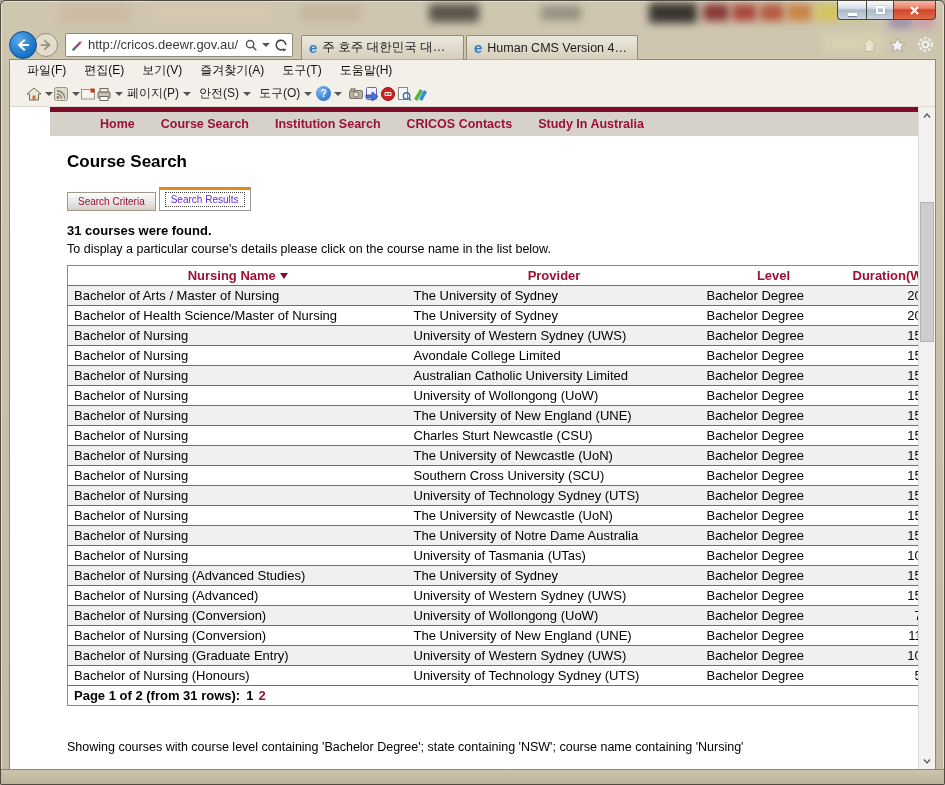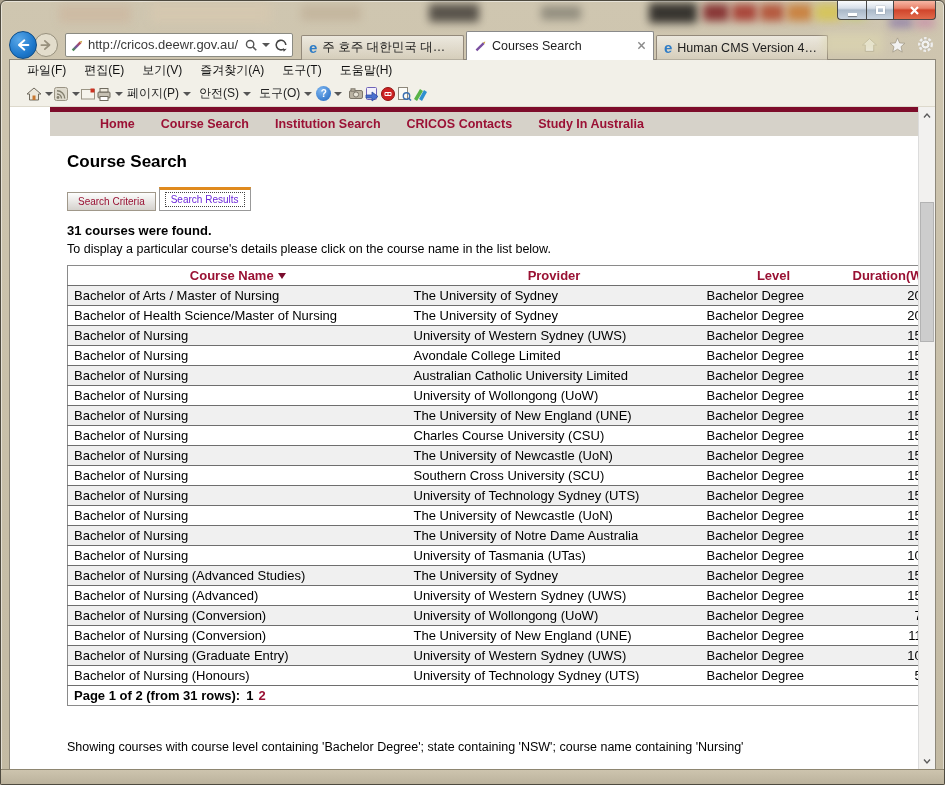--- a/index.html
+++ b/index.html
@@ -172,30 +172,20 @@
             <path d="M10 12.8 L14.5 12.2 L11.2 15.6 Z" fill="#444"></path>
           </svg>
       </span>
     </div>
 
     <div class="btabs">
       <div class="btab" style="width:163px">
         <span class="ie-e">e</span>
         <span class="title">주 호주 대한민국 대사관</span>
       </div>
-      <div class="btab active" style="width:188px">
-        <svg width="13" height="13" viewBox="0 0 16 16">
-          <path d="M2 13 L11 4 L13 6 L4 15 Z" fill="#7a4fa0"></path>
-            <path d="M11 4 L13 6 L14 3 Z" fill="#caa84a"></path>
-        </svg>
-        <span class="title" style="flex:1">Courses Search</span>
-        <svg width="9" height="9" viewBox="0 0 10 10">
-            <path d="M1.5 1.5 L8.5 8.5 M8.5 1.5 L1.5 8.5" stroke="#8a8a8a" stroke-width="1.6"></path>
-          </svg>
-      </div>
       <div class="btab" style="width:172px">
         <span class="ie-e">e</span>
         <span class="title">Human CMS Version 4.0...</span>
       </div>
     </div>
 
     <div class="browser-icons">
       <svg width="17" height="16" viewBox="0 0 24 22">
           <path d="M2 11 L12 2 L22 11 H18 V20 H6 V11 Z" fill="#f2f2f2" stroke="#a79f8c" stroke-width="1.4"></path>
         </svg>
@@ -328,21 +318,21 @@
 
             <table class="results-table">
               <colgroup>
                   <col class="c1">
                   <col class="c2">
                   <col class="c3">
                   <col class="c4">
                 </colgroup>
               <thead>
                 <tr>
-                  <th><span>Course Name</span><span class="sort-tri"></span></th>
+                  <th><span>Nursing Name</span><span class="sort-tri"></span></th>
                   <th>Provider</th>
                   <th>Level</th>
                   <th class="right">Duration(Wks)</th>
                 </tr>
               </thead>
               <tbody>
                   <tr class="row-a">
                     <td>Bachelor of Arts / Master of Nursing</td>
                     <td>The University of Sydney</td>
                     <td>Bachelor Degree</td>
@@ -379,21 +369,21 @@
                     <td class="num">156</td>
                   </tr>
                   <tr class="row-a">
                     <td>Bachelor of Nursing</td>
                     <td>The University of New England (UNE)</td>
                     <td>Bachelor Degree</td>
                     <td class="num">156</td>
                   </tr>
                   <tr class="row-b">
                     <td>Bachelor of Nursing</td>
-                    <td>Charles Course University (CSU)</td>
+                    <td>Charles Sturt Newcastle (CSU)</td>
                     <td>Bachelor Degree</td>
                     <td class="num">156</td>
                   </tr>
                   <tr class="row-a">
                     <td>Bachelor of Nursing</td>
                     <td>The University of Newcastle (UoN)</td>
                     <td>Bachelor Degree</td>
                     <td class="num">156</td>
                   </tr>
                   <tr class="row-b">

